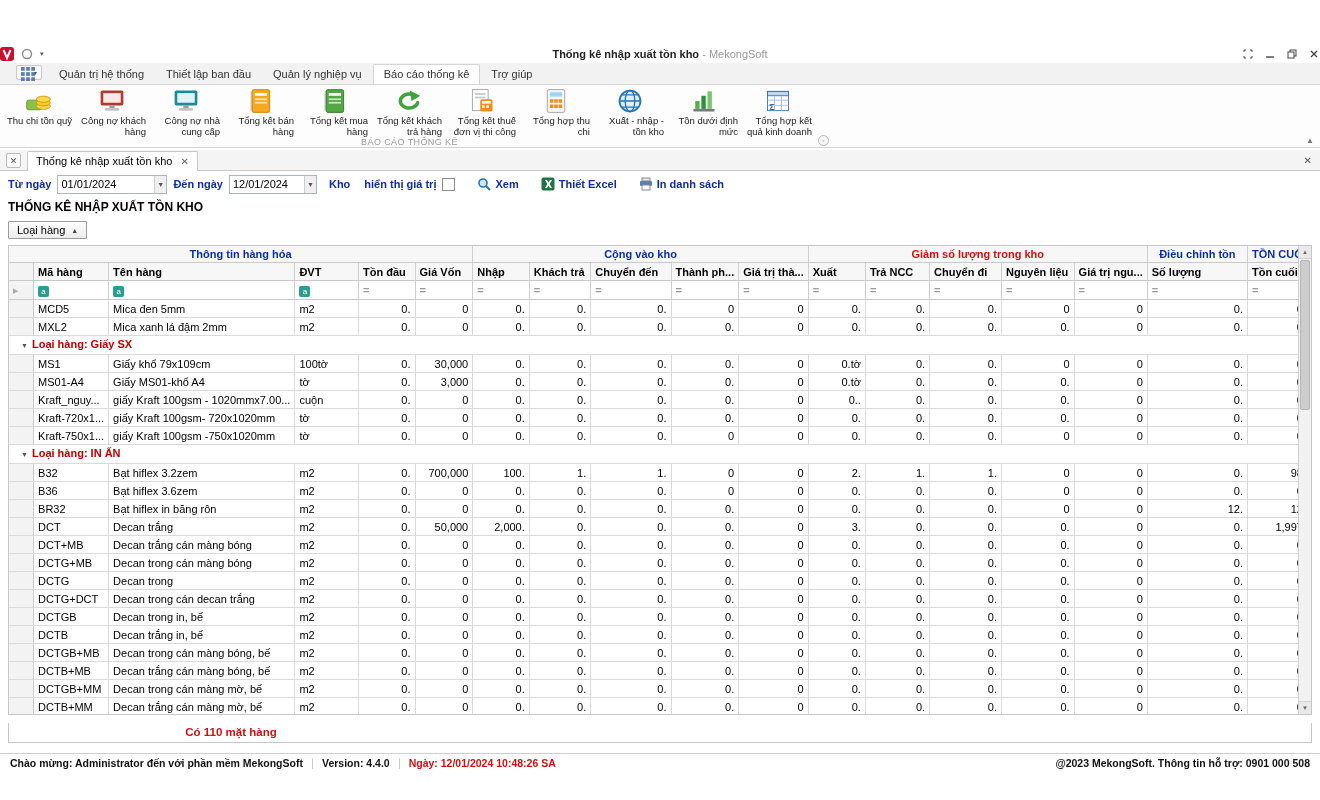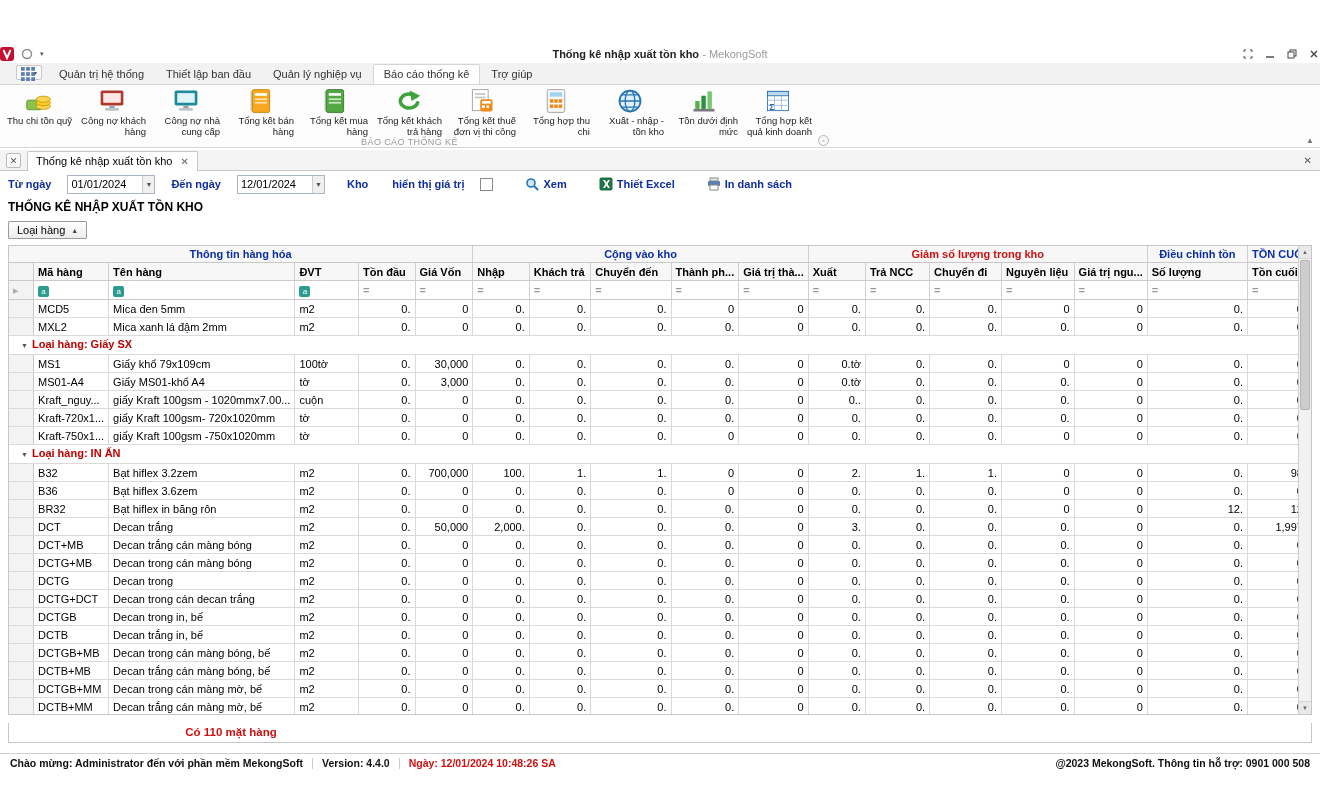--- a/index.html
+++ b/index.html
@@ -29,21 +29,21 @@
 .rcaption{font-size:9px;color:#999;text-align:center;height:11px;line-height:11px;letter-spacing:.4px}
 .dialog-launcher{position:absolute;right:0;bottom:1px;width:11px;height:11px;border:1px solid #b5b5b5;border-radius:50%;font-size:7px;color:#777;display:flex;align-items:center;justify-content:center;cursor:pointer;background:#f7f7f7}
 .ribbon-collapse{position:absolute;right:6px;bottom:2px;font-size:8px;color:#777;cursor:pointer}
 
 .doctabs{height:21px;background:#f4f4f4;border-bottom:1px solid #c8c8c8;display:flex;align-items:flex-end;padding:0 4px;margin-top:2px;position:relative}
 .dt-close{width:15px;height:15px;border:1px solid #bbb;background:#fafafa;font-size:9px;color:#555;display:flex;align-items:center;justify-content:center;margin:0 6px 2px 2px;cursor:pointer;border-radius:2px}
 .doctab{background:#fff;border:1px solid #c8c8c8;border-bottom:none;font-size:11px;padding:3px 8px 4px 8px;display:flex;align-items:center;gap:8px;margin-bottom:-1px;border-radius:2px 2px 0 0}
 .doctab .x{color:#666;font-size:10px;cursor:pointer}
 .dt-right-close{position:absolute;right:8px;bottom:4px;font-size:10px;color:#555;cursor:pointer}
 
-.filterbar{height:26px;display:flex;align-items:center;gap:16px;padding:0 8px;font-size:11px;background:#fff}
+.filterbar{height:26px;display:flex;align-items:center;gap:6px;padding:0 8px;font-size:11px;background:#fff}
 .flabel{color:#0f2d9e;font-weight:bold}
 .editor{display:flex;align-items:center;border:1px solid #a9b4c4;background:#fff;height:19px}
 .editor input{border:none;outline:none;font-size:11px;font-family:"Liberation Sans",sans-serif;padding:0 3px;height:100%;width:100%}
 .ddbtn{width:14px;height:100%;background:#f0f0f0;border-left:1px solid #c9cfd8;display:flex;align-items:center;justify-content:center;font-size:7px;color:#555;cursor:pointer}
 .cb{width:13px;height:13px;border:1px solid #8a8a8a;background:#fff;display:inline-block;cursor:pointer}
 .linkbtn{display:flex;align-items:center;gap:4px;color:#0f2d9e;font-weight:bold;cursor:pointer;padding:2px 4px;border-radius:2px}
 .sicon{width:14px;height:14px;display:inline-block}
 .sicon svg{width:14px;height:14px;display:block}
 
 .rtitle{font-size:12px;font-weight:bold;padding:3px 8px;height:18px}
@@ -303,21 +303,21 @@
   <span class="dt-close">✕</span>
   <div class="doctab">
     <span>Thống kê nhập xuất tồn kho</span>
     <span class="x">✕</span>
   </div>
   <span class="dt-right-close">✕</span>
 </div>
 
 <div class="filterbar">
   <span class="flabel">Từ ngày</span>
-  <span class="editor" style="width:88px">
+  <span class="editor" style="width:110px">
     <input value="01/01/2024" style="">
     <span class="ddbtn">▼</span>
   </span>
   <span class="flabel">Đến ngày</span>
   <span class="editor" style="width:88px">
     <input value="12/01/2024" style="">
     <span class="ddbtn">▼</span>
   </span>
   <span class="flabel" style="margin-left:6px">Kho</span>
   <span class="flabel" style="margin-left:8px">hiển thị giá trị</span>

